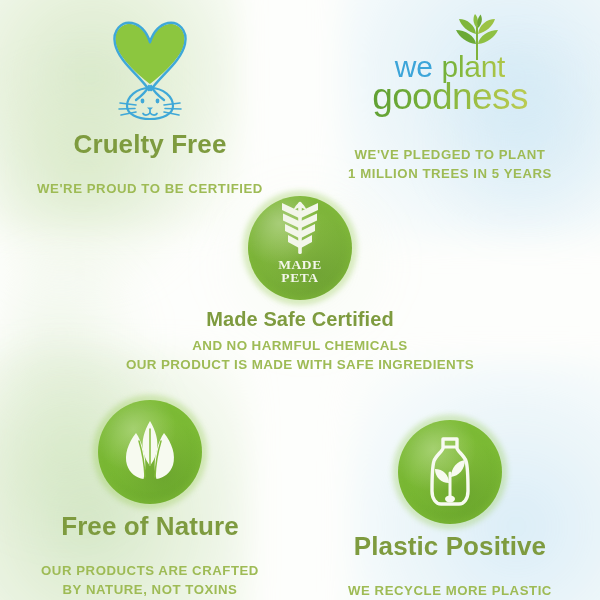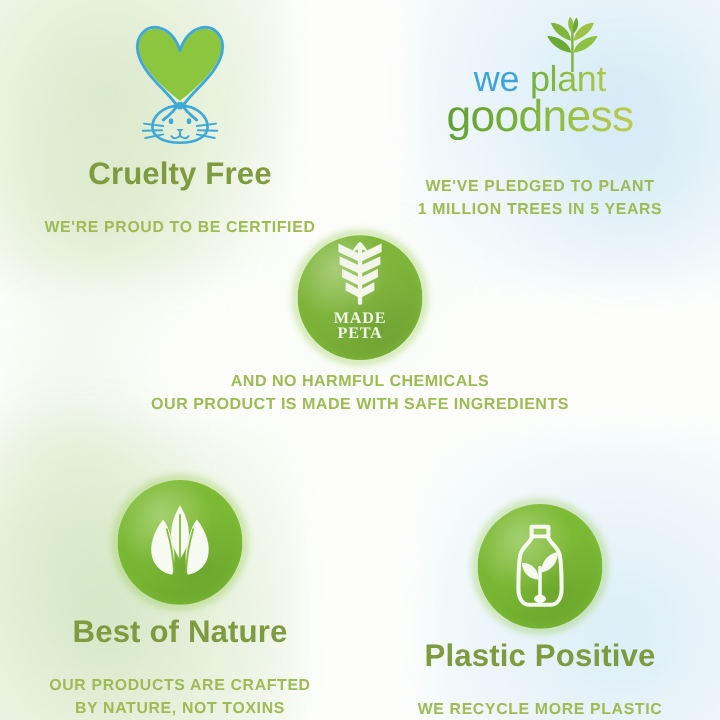--- a/index.html
+++ b/index.html
@@ -391,20 +391,21 @@
                 <path d="M28 3.5 C25 6 22.5 9 21.5 12 L28 9 L34.5 12 C33.5 9 31 6 28 3.5 Z"></path>
               </g>
             </svg>
           </div>
           <div class="madesafe-text">
             <span>MADE</span>
             <span>PETA</span>
           </div>
         </div>
       </div>
+      <h2 class="title title-madesafe">Made Safe Certified</h2>
       <p class="body body-madesafe">
         <span>AND NO HARMFUL CHEMICALS</span>
         <span>OUR PRODUCT IS MADE WITH SAFE INGREDIENTS</span>
       </p>
     </div>
 
     <div class="panel panel-nature">
       <div class="icon-wrap">
         <div class="badge">
           <div class="badge-disc"></div>
@@ -421,21 +422,21 @@
 
               <g fill="none" stroke="#84bb3c" stroke-width="1.5" stroke-linecap="round">
                 <path d="M35 10 L35 46"></path>
                 <path d="M24 22 C27 32 29.5 46 30 58"></path>
                 <path d="M46 22 C43 32 40.5 46 40 58"></path>
               </g>
             </svg>
           </div>
         </div>
       </div>
-      <h2 class="title">Best of Nature</h2>
+      <h2 class="title">Free of Nature</h2>
       <p class="body">
         <span>OUR PRODUCTS ARE CRAFTED</span>
         <span>BY NATURE, NOT TOXINS</span>
       </p>
     </div>
 
     <div class="panel panel-plastic">
       <div class="icon-wrap">
         <div class="badge">
           <div class="badge-disc"></div>

